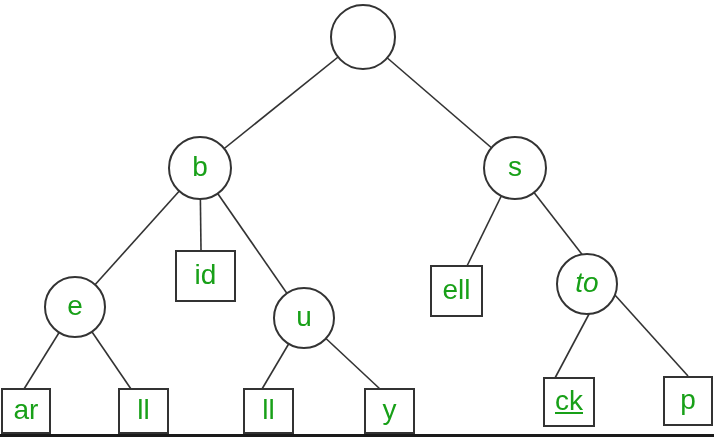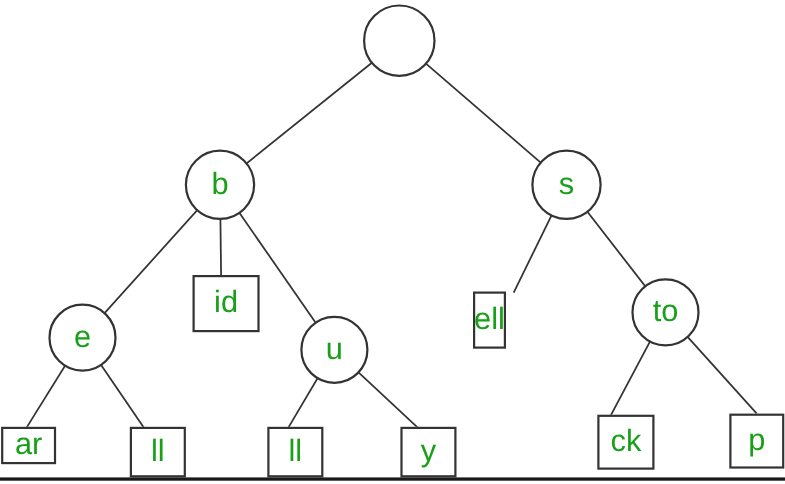--- a/index.html
+++ b/index.html
@@ -87,49 +87,49 @@
   </div>
 
   <div class="node circle" style="left:44px;  top:276px; width:62px; height:62px;">
     <span class="label">e</span>
   </div>
 
   <div class="node circle" style="left:273px; top:287px; width:62px; height:62px;">
     <span class="label">u</span>
   </div>
 
-  <div class="node circle" style="left:574px; top:253px; width:62px; height:62px;">
+  <div class="node circle" style="left:556px; top:253px; width:62px; height:62px;font-style:italic;">
     <span class="label">to</span>
   </div>
 
   <div class="node square" style="left:175px; top:250px; width:61px; height:52px;">
     <span class="label">id</span>
   </div>
 
-  <div class="node square" style="left:430px; top:265px; width:30px; height:52px;">
+  <div class="node square" style="left:430px; top:265px; width:53px; height:52px;">
     <span class="label">ell</span>
   </div>
 
-  <div class="node square" style="left:1px;   top:388px; width:50px; height:34px;">
+  <div class="node square" style="left:1px;   top:388px; width:50px; height:46px;">
     <span class="label">ar</span>
   </div>
 
   <div class="node square" style="left:118px; top:388px; width:51px; height:46px;">
     <span class="label">ll</span>
   </div>
 
   <div class="node square" style="left:243px; top:388px; width:51px; height:46px;">
     <span class="label">ll</span>
   </div>
 
   <div class="node square" style="left:364px; top:388px; width:51px; height:46px;">
     <span class="label">y</span>
   </div>
 
-  <div class="node square" style="left:543px; top:377px; width:52px; height:50px;">
+  <div class="node square" style="left:543px; top:377px; width:52px; height:50px;text-decoration:underline;">
     <span class="label">ck</span>
   </div>
 
   <div class="node square" style="left:663px; top:376px; width:50px; height:50px;">
     <span class="label">p</span>
   </div>
 
   <div class="bottom-rule"></div>
 </div>
 

